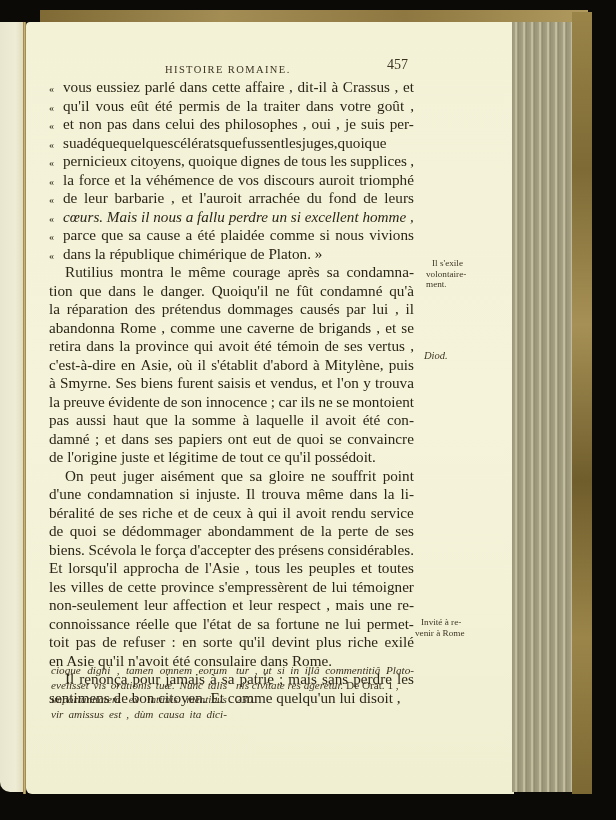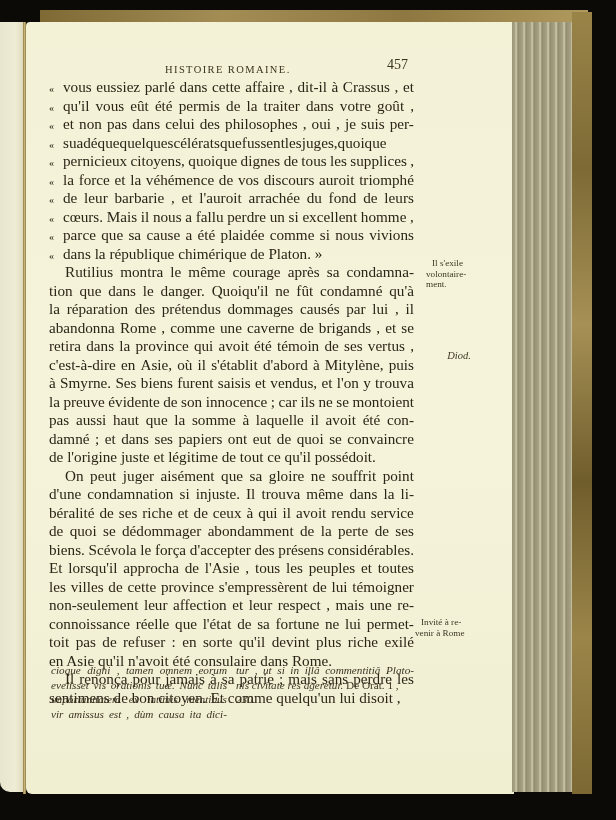--- a/index.html
+++ b/index.html
@@ -180,21 +180,21 @@
           <span>l'auroit</span>
           <span>arrachée</span>
           <span>du</span>
           <span>fond</span>
           <span>de</span>
           <span>leurs</span>
         </span>
       </div>
     <div class="line">
         <span class="qmark">«</span>
-        <span style="display: flex; justify-content: space-between; width: 100%;">
+        <span style="display: flex; justify-content: space-between; width: 100%; font-style: italic;">
           <span>cœurs.</span>
           <span>Mais</span>
           <span>il</span>
           <span>nous</span>
           <span>a</span>
           <span>fallu</span>
           <span>perdre</span>
           <span>un</span>
           <span>si</span>
           <span>excellent</span>
@@ -501,21 +501,21 @@
       </div>
     <div class="line last">sentimens de bon citoyen. Et comme quelqu'un lui disoit ,</div>
   </div>
 </div>
 
 <div class="margin-note" style="left:426px; top:258px;">
   <div style="padding-left:6px">Il s'exile</div>
   <div>volontaire-</div>
   <div>ment.</div>
 </div>
-<div class="margin-note" style="left:424px; top:351px; font-style:italic; font-size:10.5px;text-align:center;">
+<div class="margin-note" style="left:424px; top:351px; font-style:italic; font-size:10.5px;">
   <div>Diod.</div>
 </div>
 <div class="margin-note" style="left:415px; top:617px;">
   <div style="padding-left:6px">Invité à re-</div>
   <div>venir à Rome</div>
 </div>
 
 <div class="footnote" style="left:51px; width:176px;">
   <div class="line">
       <span>cioque</span>

